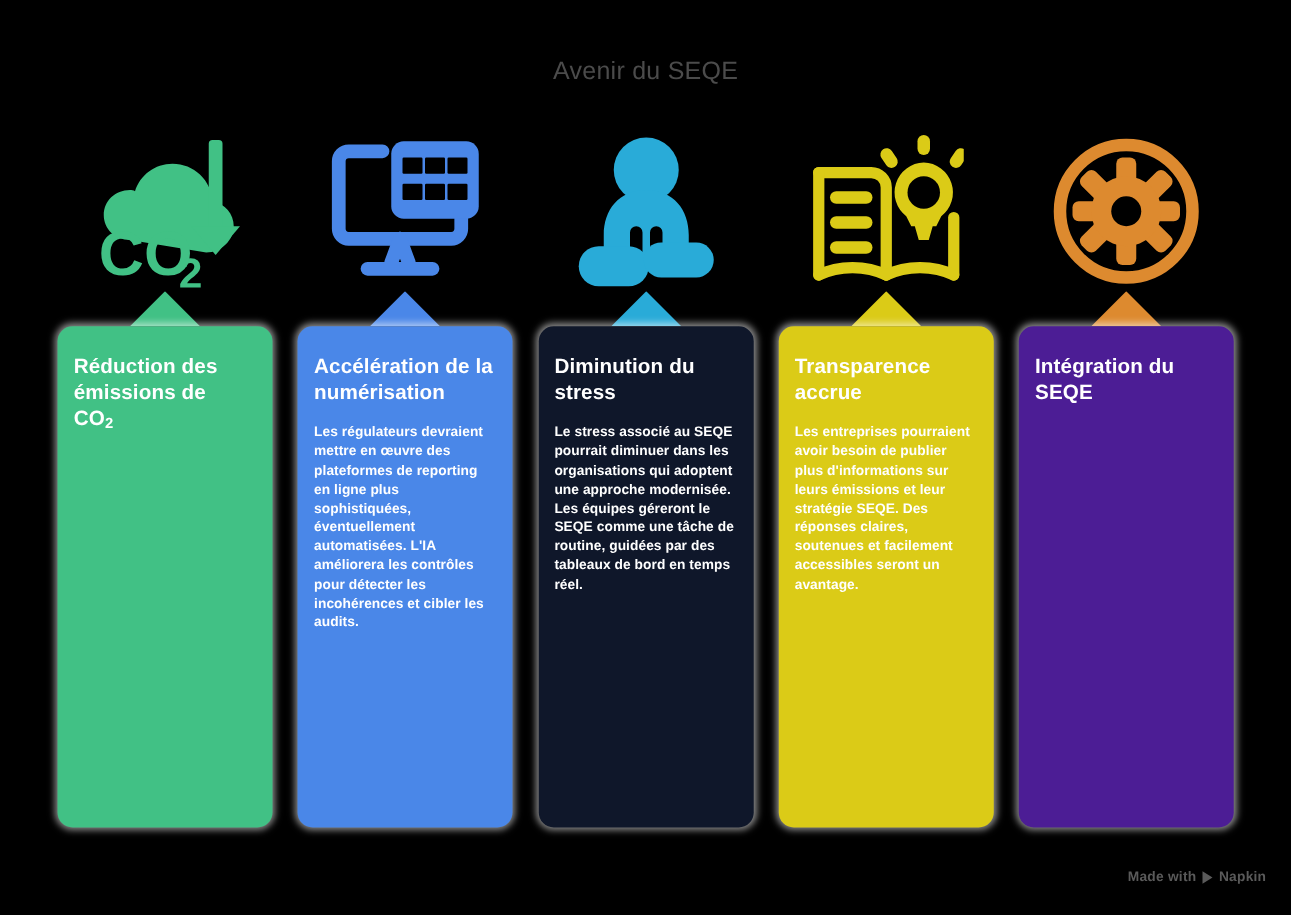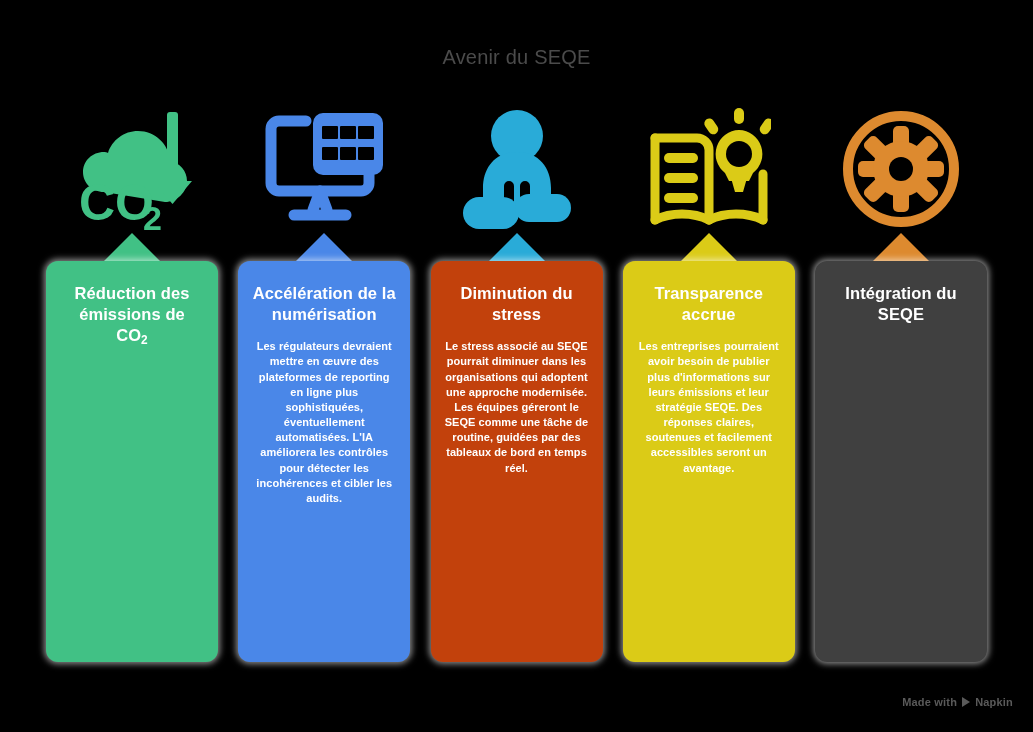--- a/index.html
+++ b/index.html
@@ -65,21 +65,21 @@
     flex:0 0 auto;
   }
   .pointer svg { display:block; }
 
   
   .card {
     width:172px;
     height:473px;
     border-radius:12px;
     padding:22px 13px 14px 13px;
-    text-align:center;
+    text-align:left;
     color:#ffffff;
     box-shadow:0 0 6px 2px rgba(255,255,255,0.55);
     position:relative;
   }
 
   .card-title {
     font-size:16.5px;
     font-weight:bold;
     line-height:1.28;
     margin-bottom:14px;
@@ -193,21 +193,21 @@
           <rect x="2" y="89" width="56" height="32" rx="16"></rect>
           <rect x="54" y="86" width="56" height="28" rx="14"></rect>
         </g>
       </svg>
     </div>
     <div class="pointer">
       <svg width="56" height="28" viewBox="0 0 56 28">
           <path d="M28 0 L56 28 L0 28 Z" fill="#29abd8"></path>
         </svg>
     </div>
-    <div class="card" style="background:#c2410c">
+    <div class="card" style="background:#0f172a">
       <div class="card-title">Diminution du stress</div>
       <div class="card-body">Le stress associé au SEQE pourrait diminuer dans les organisations qui adoptent une approche modernisée. Les équipes géreront le SEQE comme une tâche de routine, guidées par des tableaux de bord en temps réel.</div>
     </div>
   </div>
 
   <div class="column">
     <div class="icon-wrap">
       <svg width="124" height="122" viewBox="0 0 124 122">
         <g stroke="#dbcb17" fill="none" stroke-width="9" stroke-linecap="round" stroke-linejoin="round">
           <path d="M8 30 H50 a12 12 0 0 1 12 12 V112"></path>
@@ -255,21 +255,21 @@
           <circle cx="61" cy="61" r="28"></circle>
         </g>
         <circle cx="61" cy="61" r="12" fill="#000000"></circle>
       </svg>
     </div>
     <div class="pointer">
       <svg width="56" height="28" viewBox="0 0 56 28">
           <path d="M28 0 L56 28 L0 28 Z" fill="#dd8a2f"></path>
         </svg>
     </div>
-    <div class="card" style="background:#404040">
+    <div class="card" style="background:#4c1d95">
       <div class="card-title">Intégration du SEQE</div>
     </div>
   </div>
 
 </div>
 
 <div class="watermark">
   <span>Made with</span>
   <span class="play"></span>
   <span>Napkin</span>

